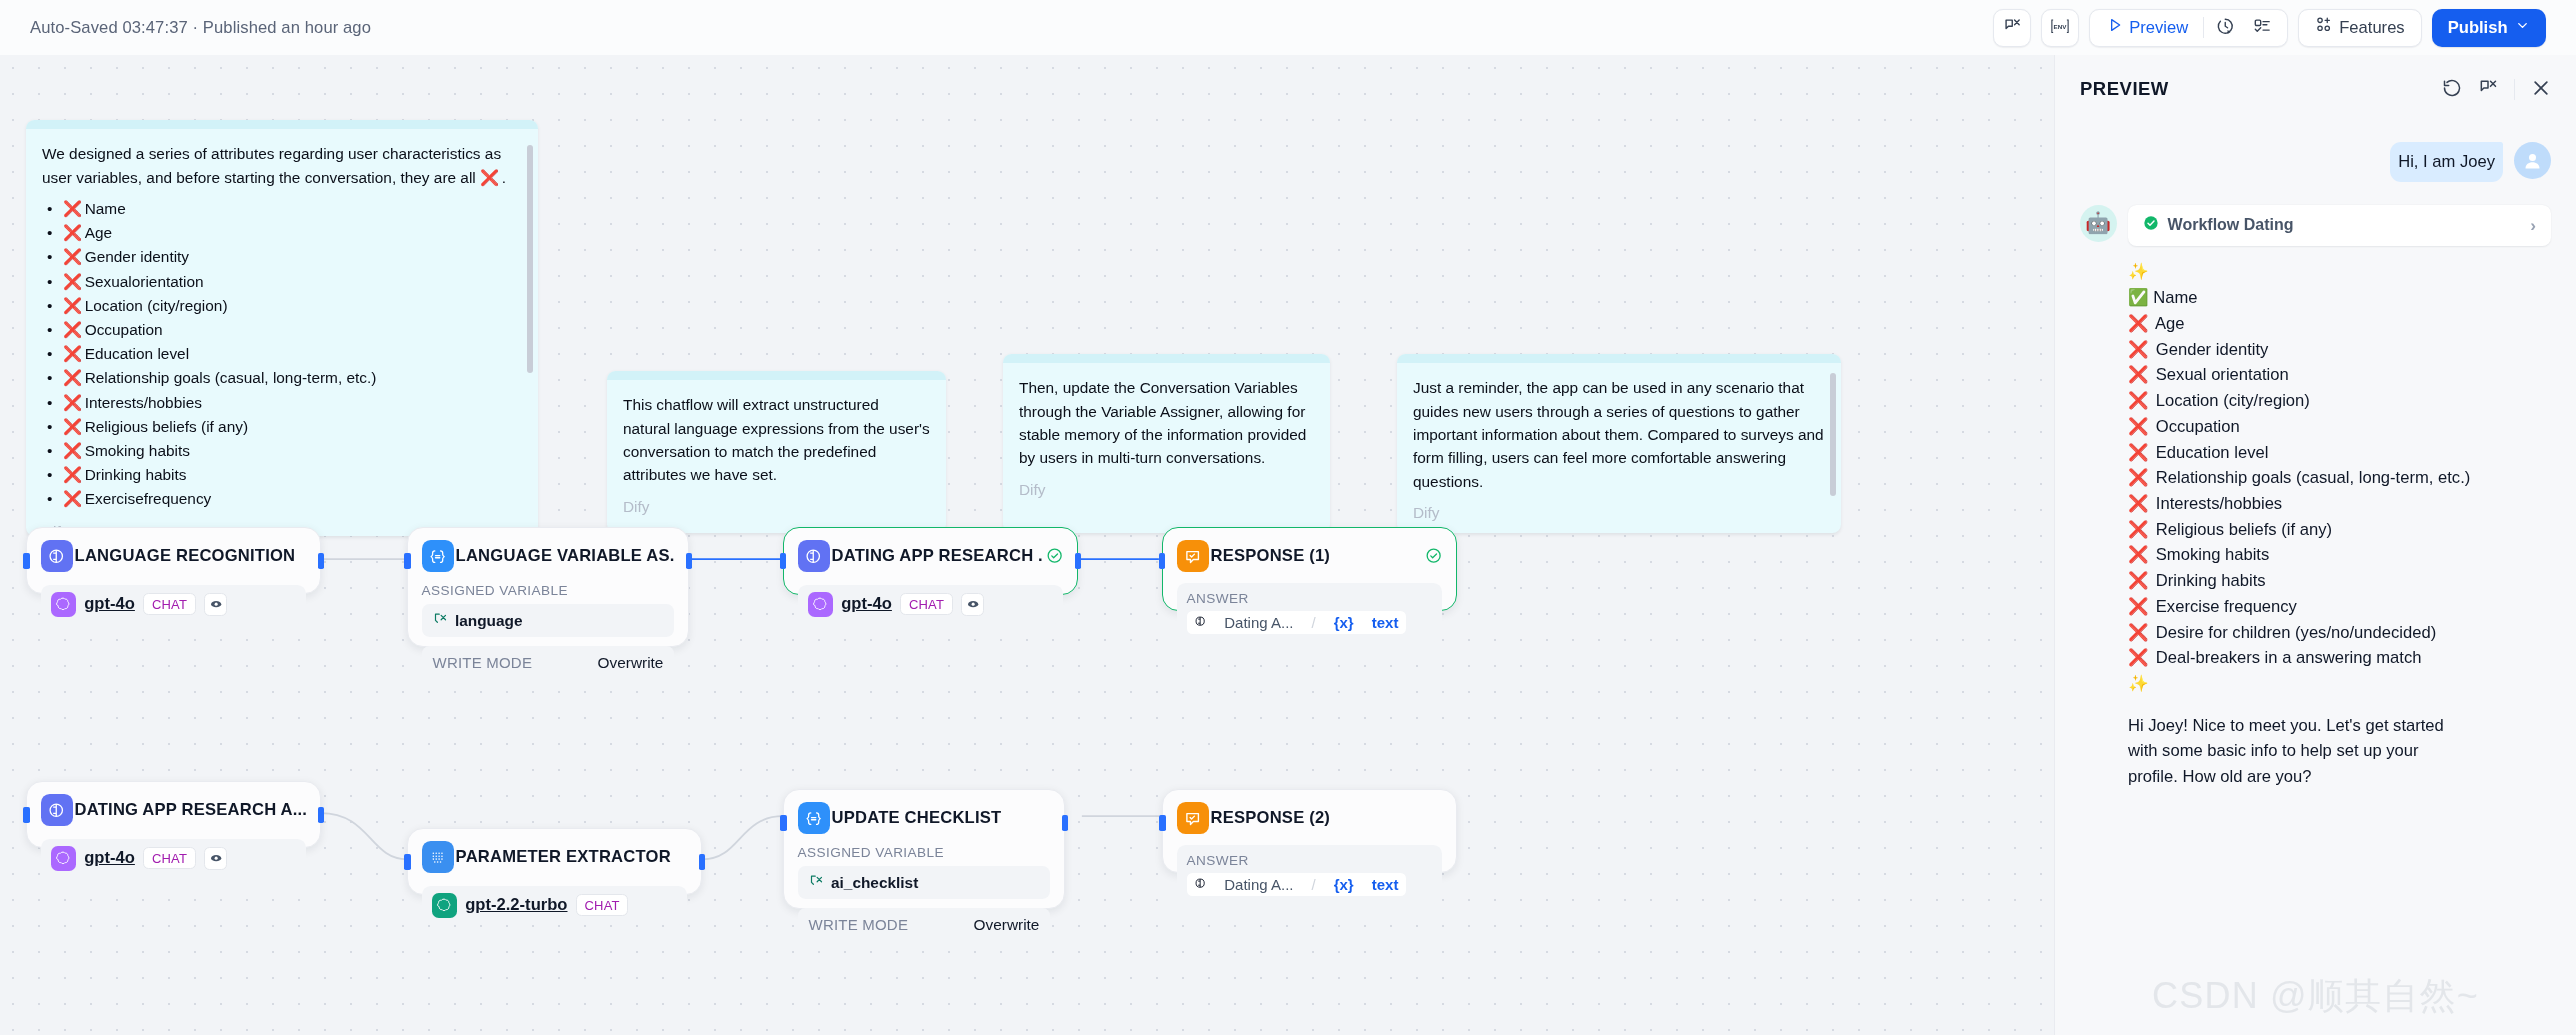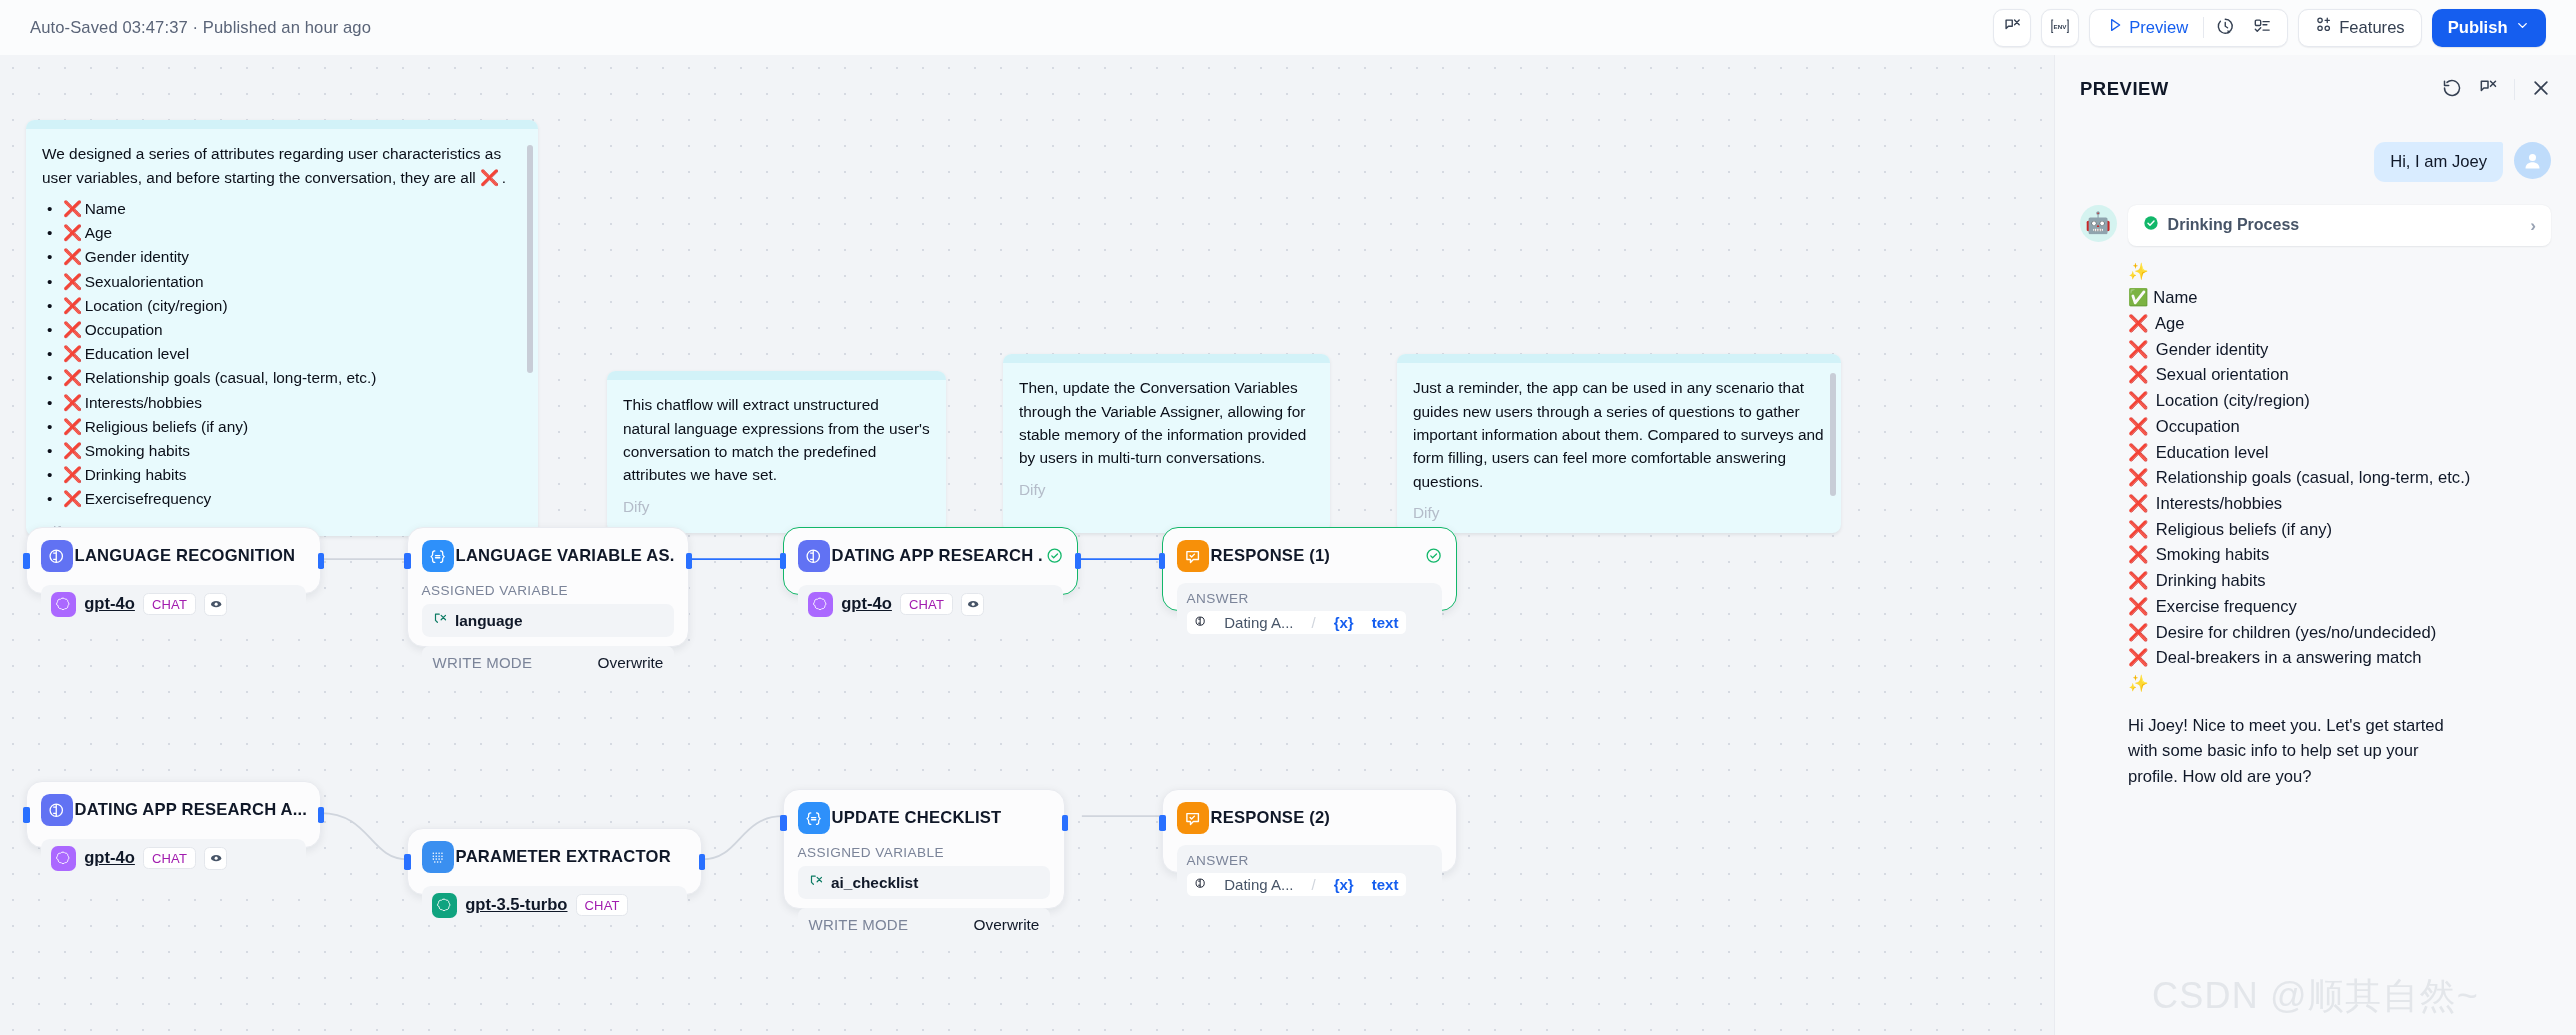--- a/index.html
+++ b/index.html
@@ -169,21 +169,21 @@
   .preview-head {
     height: 68px; display: flex; align-items: center; padding: 0 25px;
   }
   .preview-title { font-size: 18.5px; font-weight: 700; letter-spacing: 0.5px; color: #101828; }
   .preview-actions { margin-left: auto; display: flex; align-items: center; gap: 16px; }
   .chat-area { flex: 1; padding: 18.5px 25px 0 25px; position: relative; overflow: hidden; }
 
   .user-row { display: flex; justify-content: flex-end; align-items: flex-start; gap: 11px; }
   .bubble-user {
     background: #d9ecff; color: #101828; font-size: 16.6px;
-    border-radius: 11px 2.5px 11px 11px; padding: 10px 16px; max-width: 333px; margin-left: 42px;
+    border-radius: 11px 2.5px 11px 11px; padding: 10px 8px; max-width: 333px; margin-left: 42px;
   }
   .avatar-user {
     width: 37px; height: 37px; border-radius: 50%; background: #bfdcfb;
     display: flex; align-items: center; justify-content: center; flex: 0 0 auto;
   }
   .bot-row { display: flex; align-items: flex-start; gap: 11px; margin-top: 23.4px; }
   .avatar-bot {
     width: 37px; height: 37px; border-radius: 50%; background: #d5f3f0;
     display: flex; align-items: center; justify-content: center; font-size: 21px; flex: 0 0 auto;
   }
@@ -523,21 +523,21 @@
         </svg>
       </div>
       <div class="node-title">PARAMETER EXTRACTOR</div>
     </div>
     <div class="model-row">
       <div class="brand-ico brand-green">
         <svg width="16" height="16" viewBox="0 0 24 24" fill="none" stroke="#fff" stroke-width="1.5">
           <path d="M12 3.2c2 0 3 1.6 3 1.6s1.8-.6 3.2.8 1 3.2 1 3.2 1.6 1 1.6 3-1.6 3-1.6 3 .4 1.8-1 3.2-3.2.8-3.2.8-1 1.6-3 1.6-3-1.6-3-1.6-1.8.6-3.2-.8-.8-3.2-.8-3.2S2.4 14 2.4 12s1.6-3 1.6-3-.6-1.8.8-3.2S8 5 8 5s1-1.8 4-1.8z"></path>
         </svg>
       </div>
-      <div class="model-name">gpt-3.5-turbo</div>
+      <div class="model-name">gpt-2.2-turbo</div>
       <div class="chip">CHAT</div>
     </div>
   </div>
 
   <div class="node" style="left:783px; top:734px; width:282px; height:120px;">
     <div class="port" style="left:-3.7px; top:25px;"></div>
     <div class="port" style="right:-3.7px; top:25px;"></div>
     <div class="node-head">
       <div class="node-ico ico-assigner">
         <svg width="17.3" height="17.3" viewBox="0 0 24 24" fill="none" stroke="#fff" stroke-width="1.8" stroke-linecap="round">
@@ -634,21 +634,21 @@
       <div class="avatar-bot">🤖</div>
       <div class="bot-col">
 
         <div class="wf-card">
           <span>
             <svg width="16" height="16" viewBox="0 0 24 24">
                 <circle cx="12" cy="12" r="10" fill="#12b76a"></circle>
                 <path d="M7.5 12.3l3 3 6-6.2" fill="none" stroke="#fff" stroke-width="2.2" stroke-linecap="round" stroke-linejoin="round"></path>
               </svg>
           </span>
-          <span>Drinking Process</span>
+          <span>Workflow Dating</span>
           <span class="wf-chevron">›</span>
         </div>
 
         <div class="bot-text">
           <div class="line sparkle">✨</div>
           <div class="line">
             <span>✅</span>
             <span>Name</span>
           </div>
           <div class="line">

